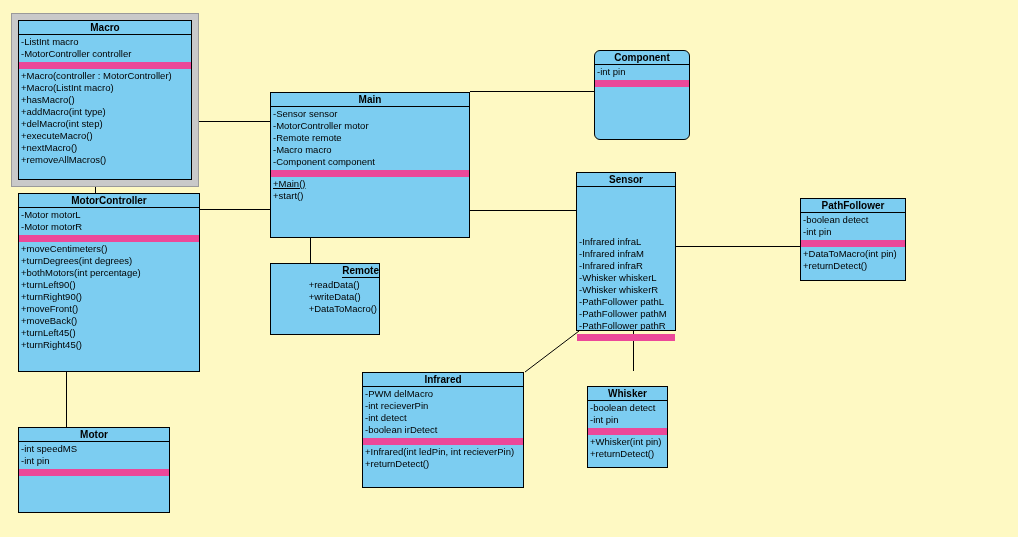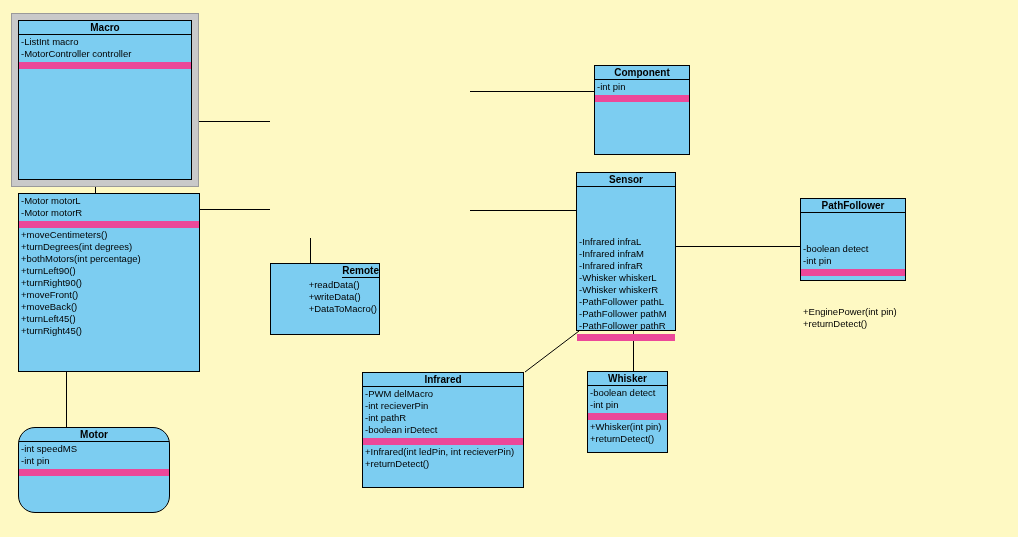--- a/index.html
+++ b/index.html
@@ -72,107 +72,132 @@
     <line x1="633" y1="331" x2="633" y2="371" stroke="#000" stroke-width="1" shape-rendering="crispEdges"></line>
   </svg>
 
   <div id="selection-frame">
     <div class="uml-class" style="width:174px;height:160px;">
       <div class="uml-title">Macro</div>
       <div class="uml-attrs">
         <div class="row">-ListInt macro</div>
         <div class="row">-MotorController controller</div>
       </div>
+      <div class="uml-methods">
+        <div class="row">+Macro(controller : MotorController)</div>
+        <div class="row">+Macro(ListInt macro)</div>
+        <div class="row">+hasMacro()</div>
+        <div class="row">+addMacro(int type)</div>
+        <div class="row">+delMacro(int step)</div>
+        <div class="row">+executeMacro()</div>
+        <div class="row">+nextMacro()</div>
+        <div class="row">+removeAllMacros()</div>
+      </div>
     </div>
   </div>
 
   <div class="uml-class" style="left:18px;top:193px;width:182px;height:179px;">
+    <div class="uml-title">MotorController</div>
     <div class="uml-attrs">
       <div class="row">-Motor motorL</div>
       <div class="row">-Motor motorR</div>
     </div>
     <div class="uml-methods">
       <div class="row">+moveCentimeters()</div>
       <div class="row">+turnDegrees(int degrees)</div>
       <div class="row">+bothMotors(int percentage)</div>
       <div class="row">+turnLeft90()</div>
       <div class="row">+turnRight90()</div>
       <div class="row">+moveFront()</div>
       <div class="row">+moveBack()</div>
       <div class="row">+turnLeft45()</div>
       <div class="row">+turnRight45()</div>
     </div>
   </div>
 
-  <div class="uml-class" style="left:18px;top:427px;width:152px;height:86px;border-radius:17px;">
+  <div class="uml-class" style="left:18px;top:427px;width:152px;height:86px;">
     <div class="uml-title">Motor</div>
     <div class="uml-attrs">
       <div class="row">-int speedMS</div>
       <div class="row">-int pin</div>
     </div>
   </div>
 
+  <div class="uml-class" style="left:270px;top:92px;width:200px;height:146px;">
+    <div class="uml-title">Main</div>
+    <div class="uml-attrs">
+      <div class="row">-Sensor sensor</div>
+      <div class="row">-MotorController motor</div>
+      <div class="row">-Remote remote</div>
+      <div class="row">-Macro macro</div>
+      <div class="row">-Component component</div>
+    </div>
+    <div class="uml-methods">
+      <div class="row u">+Main()</div>
+      <div class="row">+start()</div>
+    </div>
+  </div>
 
   <div class="uml-class" style="left:270px;top:263px;width:110px;height:72px;align-items:flex-end;">
     <div class="uml-title">Remote</div>
     <div class="uml-methods">
       <div class="row">+readData()</div>
       <div class="row">+writeData()</div>
       <div class="row">+DataToMacro()</div>
     </div>
   </div>
 
-  <div class="uml-class" style="left:594px;top:65px;width:96px;height:90px;">
+  <div class="uml-class" style="left:594px;top:50px;width:96px;height:90px;border-radius:6px;">
     <div class="uml-title">Component</div>
     <div class="uml-attrs">
       <div class="row">-int pin</div>
     </div>
   </div>
 
   <div class="uml-class" style="left:576px;top:172px;width:100px;height:159px;gap:48px;">
     <div class="uml-title">Sensor</div>
     <div class="uml-attrs">
       <div class="row">-Infrared infraL</div>
       <div class="row">-Infrared infraM</div>
       <div class="row">-Infrared infraR</div>
       <div class="row">-Whisker whiskerL</div>
       <div class="row">-Whisker whiskerR</div>
       <div class="row">-PathFollower pathL</div>
       <div class="row">-PathFollower pathM</div>
       <div class="row">-PathFollower pathR</div>
     </div>
   </div>
 
-  <div class="uml-class" style="left:800px;top:198px;width:106px;height:83px;gap:29px;">
+  <div class="uml-class" style="left:800px;top:198px;width:106px;height:83px;">
     <div class="uml-title">PathFollower</div>
     <div class="uml-attrs">
       <div class="row">-boolean detect</div>
       <div class="row">-int pin</div>
     </div>
     <div class="uml-methods">
-      <div class="row">+EnginePower(int pin)</div>
+      <div class="row">+DataToMacro(int pin)</div>
       <div class="row">+returnDetect()</div>
     </div>
   </div>
 
   <div class="uml-class" style="left:362px;top:372px;width:162px;height:116px;">
     <div class="uml-title">Infrared</div>
     <div class="uml-attrs">
       <div class="row">-PWM delMacro</div>
       <div class="row">-int recieverPin</div>
-      <div class="row">-int pathR</div>
+      <div class="row">-int detect</div>
       <div class="row">-boolean irDetect</div>
     </div>
     <div class="uml-methods">
       <div class="row">+Infrared(int ledPin, int recieverPin)</div>
       <div class="row">+returnDetect()</div>
     </div>
   </div>
 
-  <div class="uml-class" style="left:587px;top:371px;width:81px;height:82px;justify-content:flex-end;">
+  <div class="uml-class" style="left:587px;top:386px;width:81px;height:82px;justify-content:flex-end;">
     <div class="uml-title">Whisker</div>
     <div class="uml-attrs">
       <div class="row">-boolean detect</div>
       <div class="row">-int pin</div>
     </div>
     <div class="uml-methods">
       <div class="row">+Whisker(int pin)</div>
       <div class="row">+returnDetect()</div>
     </div>
   </div>

